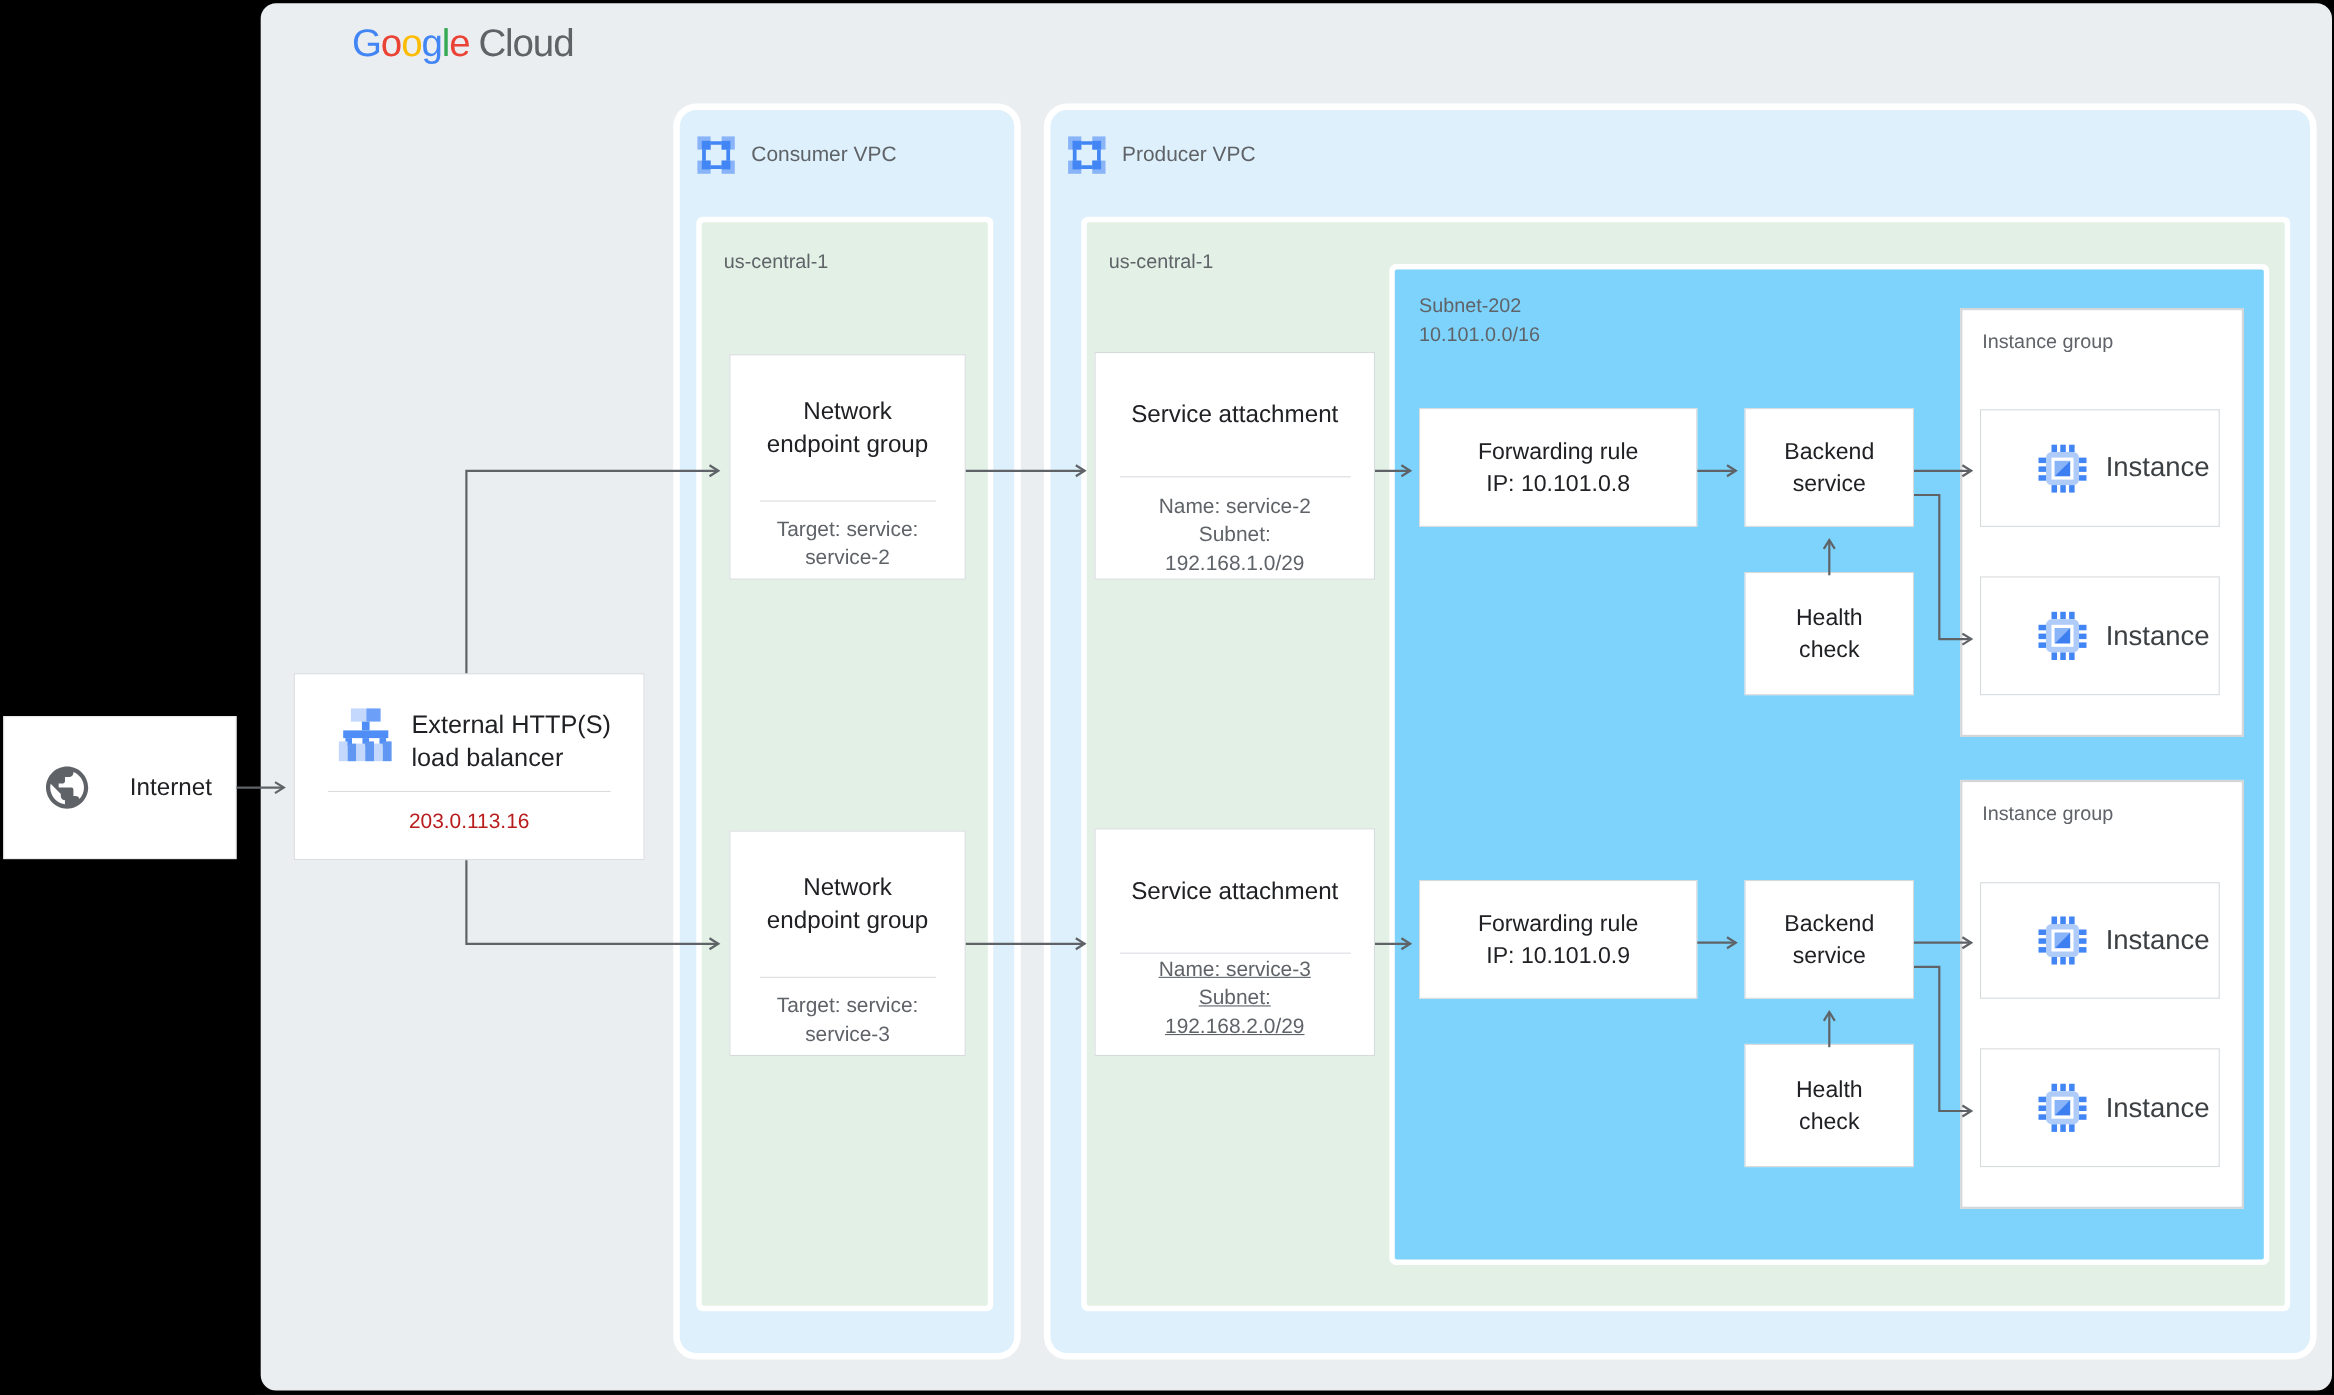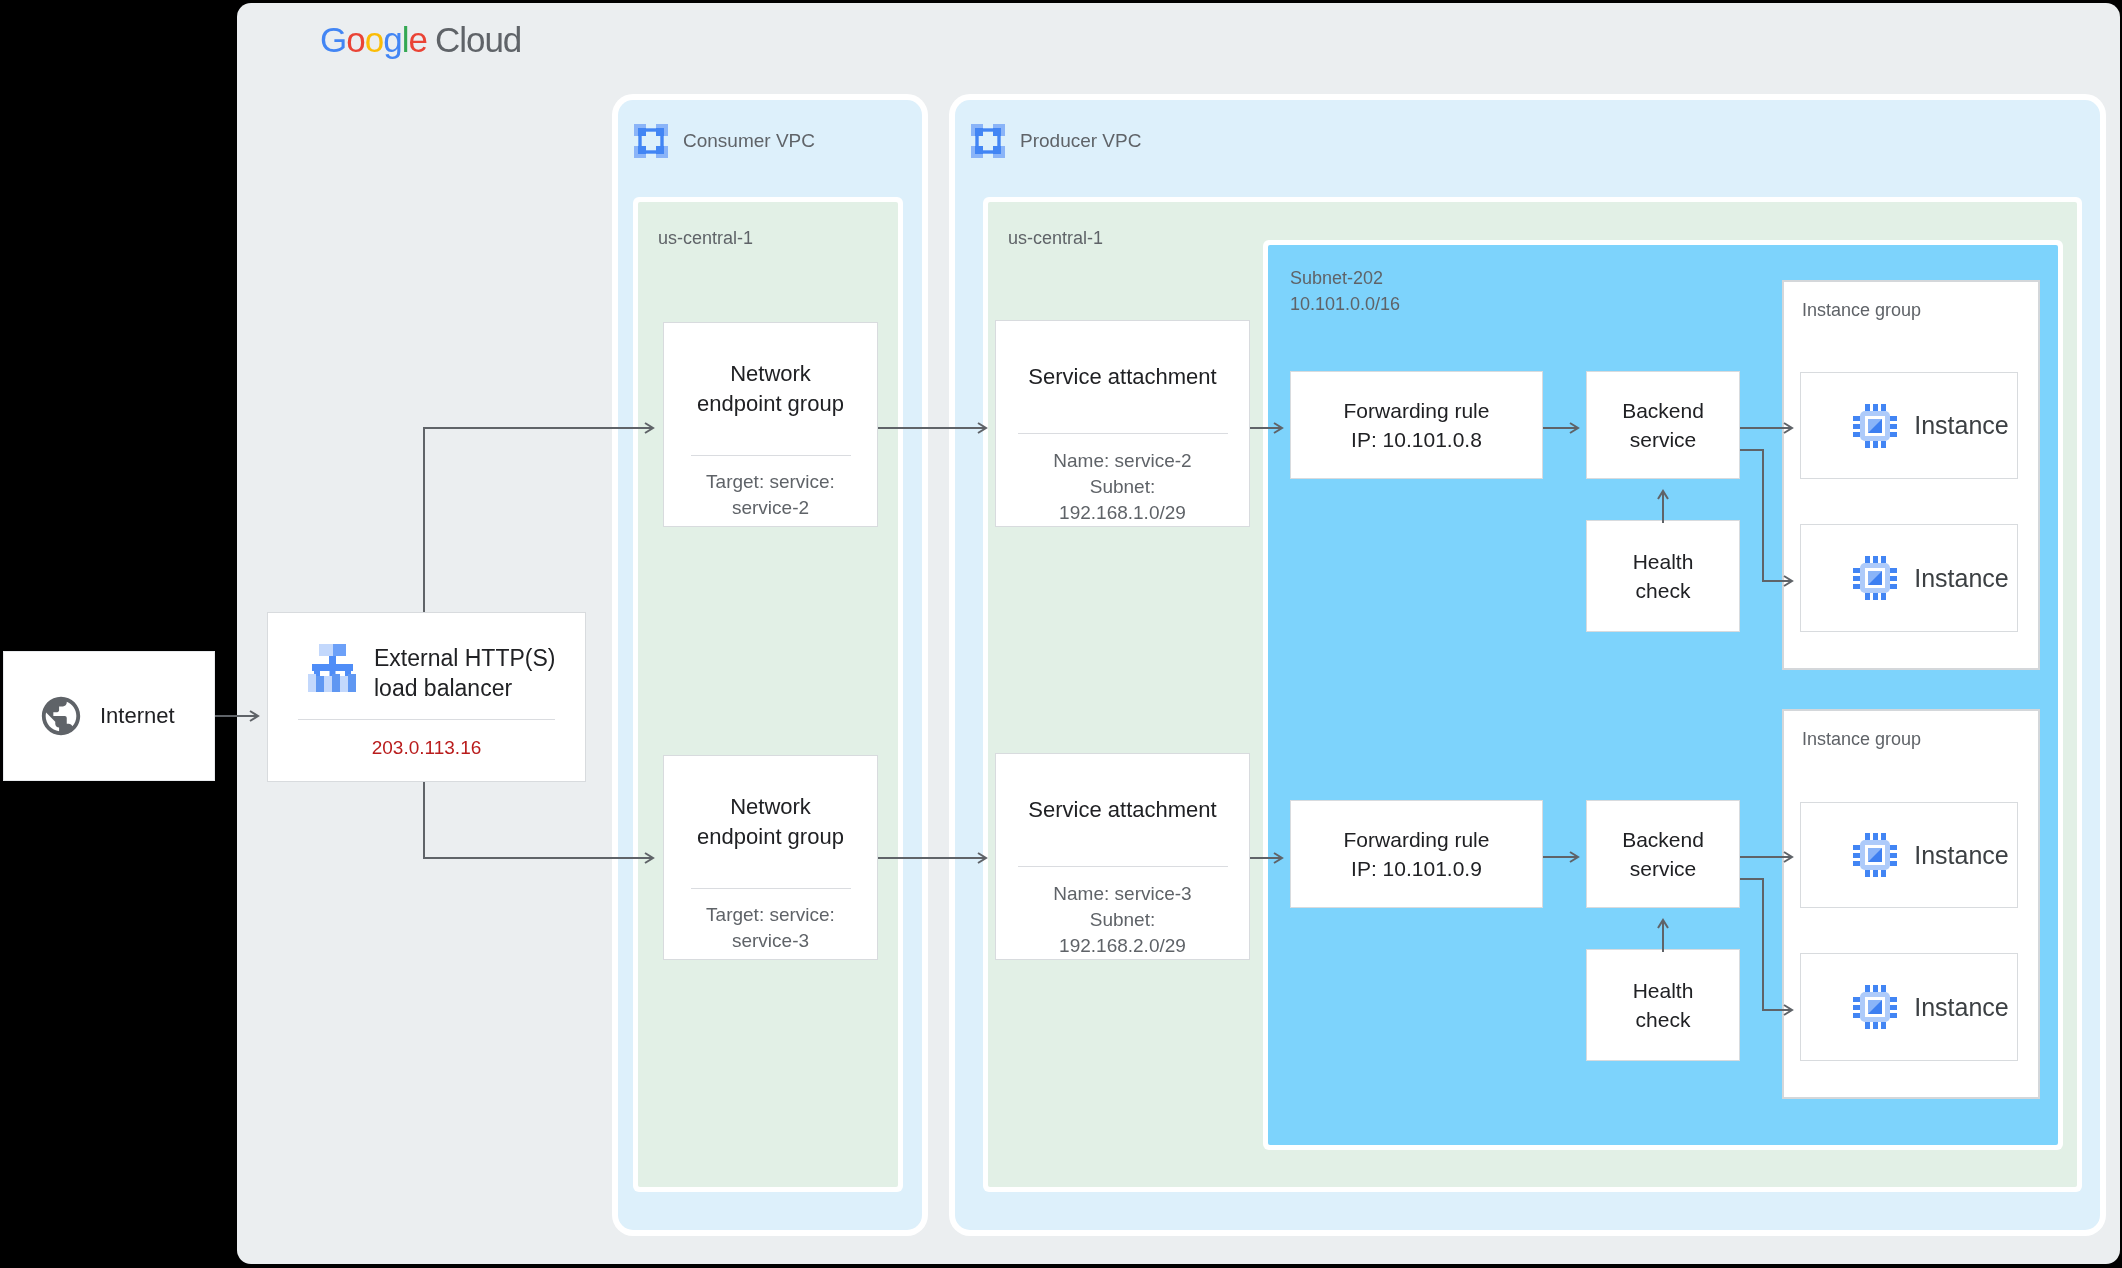--- a/index.html
+++ b/index.html
@@ -27,21 +27,21 @@
                  text-align:center;font-size:22px;color:#202124;line-height:30px;}
   .divider{height:1px;background:#dadce0;margin:0 auto;}
   .detail{text-align:center;font-size:19px;color:#5f6368;line-height:26px;}
   .center2{display:flex;flex-direction:column;align-items:center;justify-content:center;
            width:100%;height:100%;text-align:center;font-size:21px;color:#202124;line-height:29px;}
   .ig{border:2px solid #d4d7da;}
   .ig-label{position:absolute;left:18px;top:18px;font-size:18px;color:#5f6368;}
   .inst{display:flex;align-items:center;justify-content:center;gap:17px;
         font-size:25px;color:#3c4043;padding-left:44px;}
   
-  .internet{display:flex;align-items:center;gap:16px;padding-left:34px;box-sizing:border-box;
+  .internet{display:flex;align-items:center;gap:34px;padding-left:34px;box-sizing:border-box;
             background:#fff;font-size:22px;color:#202124;border:1px solid #e8eaed;}
   .lb-top{display:flex;align-items:flex-start;gap:14px;padding:27px 0 0 36px;}
   .lb-title{font-size:23px;color:#202124;line-height:30px;padding-top:3px;}
   .lb-ip{position:absolute;top:124px;left:0;width:100%;text-align:center;
          font-size:19px;color:#b91c1c;}
   svg.overlay{position:absolute;left:0;top:0;z-index:50;pointer-events:none;}
 </style>
 </head>
 <body>
 
@@ -164,21 +164,21 @@
           <div>Subnet:</div>
           <div>192.168.1.0/29</div>
         </div>
       </div>
 
       <div class="node titled" style="left:7px;top:551px;width:255px;height:207px;">
         <div class="title" style="height:112px;">
           <div>Service attachment</div>
         </div>
         <div class="divider" style="width:210px;"></div>
-        <div class="detail" style="margin-top:14px;">
+        <div class="detail" style="margin-top:2px;text-decoration:underline;">
           <div>Name: service-3</div>
           <div>Subnet:</div>
           <div>192.168.2.0/29</div>
         </div>
       </div>
 
       <div class="subnet abs" style="left:280px;top:43px;width:790px;height:900px;">
         <div class="subnet-label">
           <div>Subnet-202</div>
           <div>10.101.0.0/16</div>

